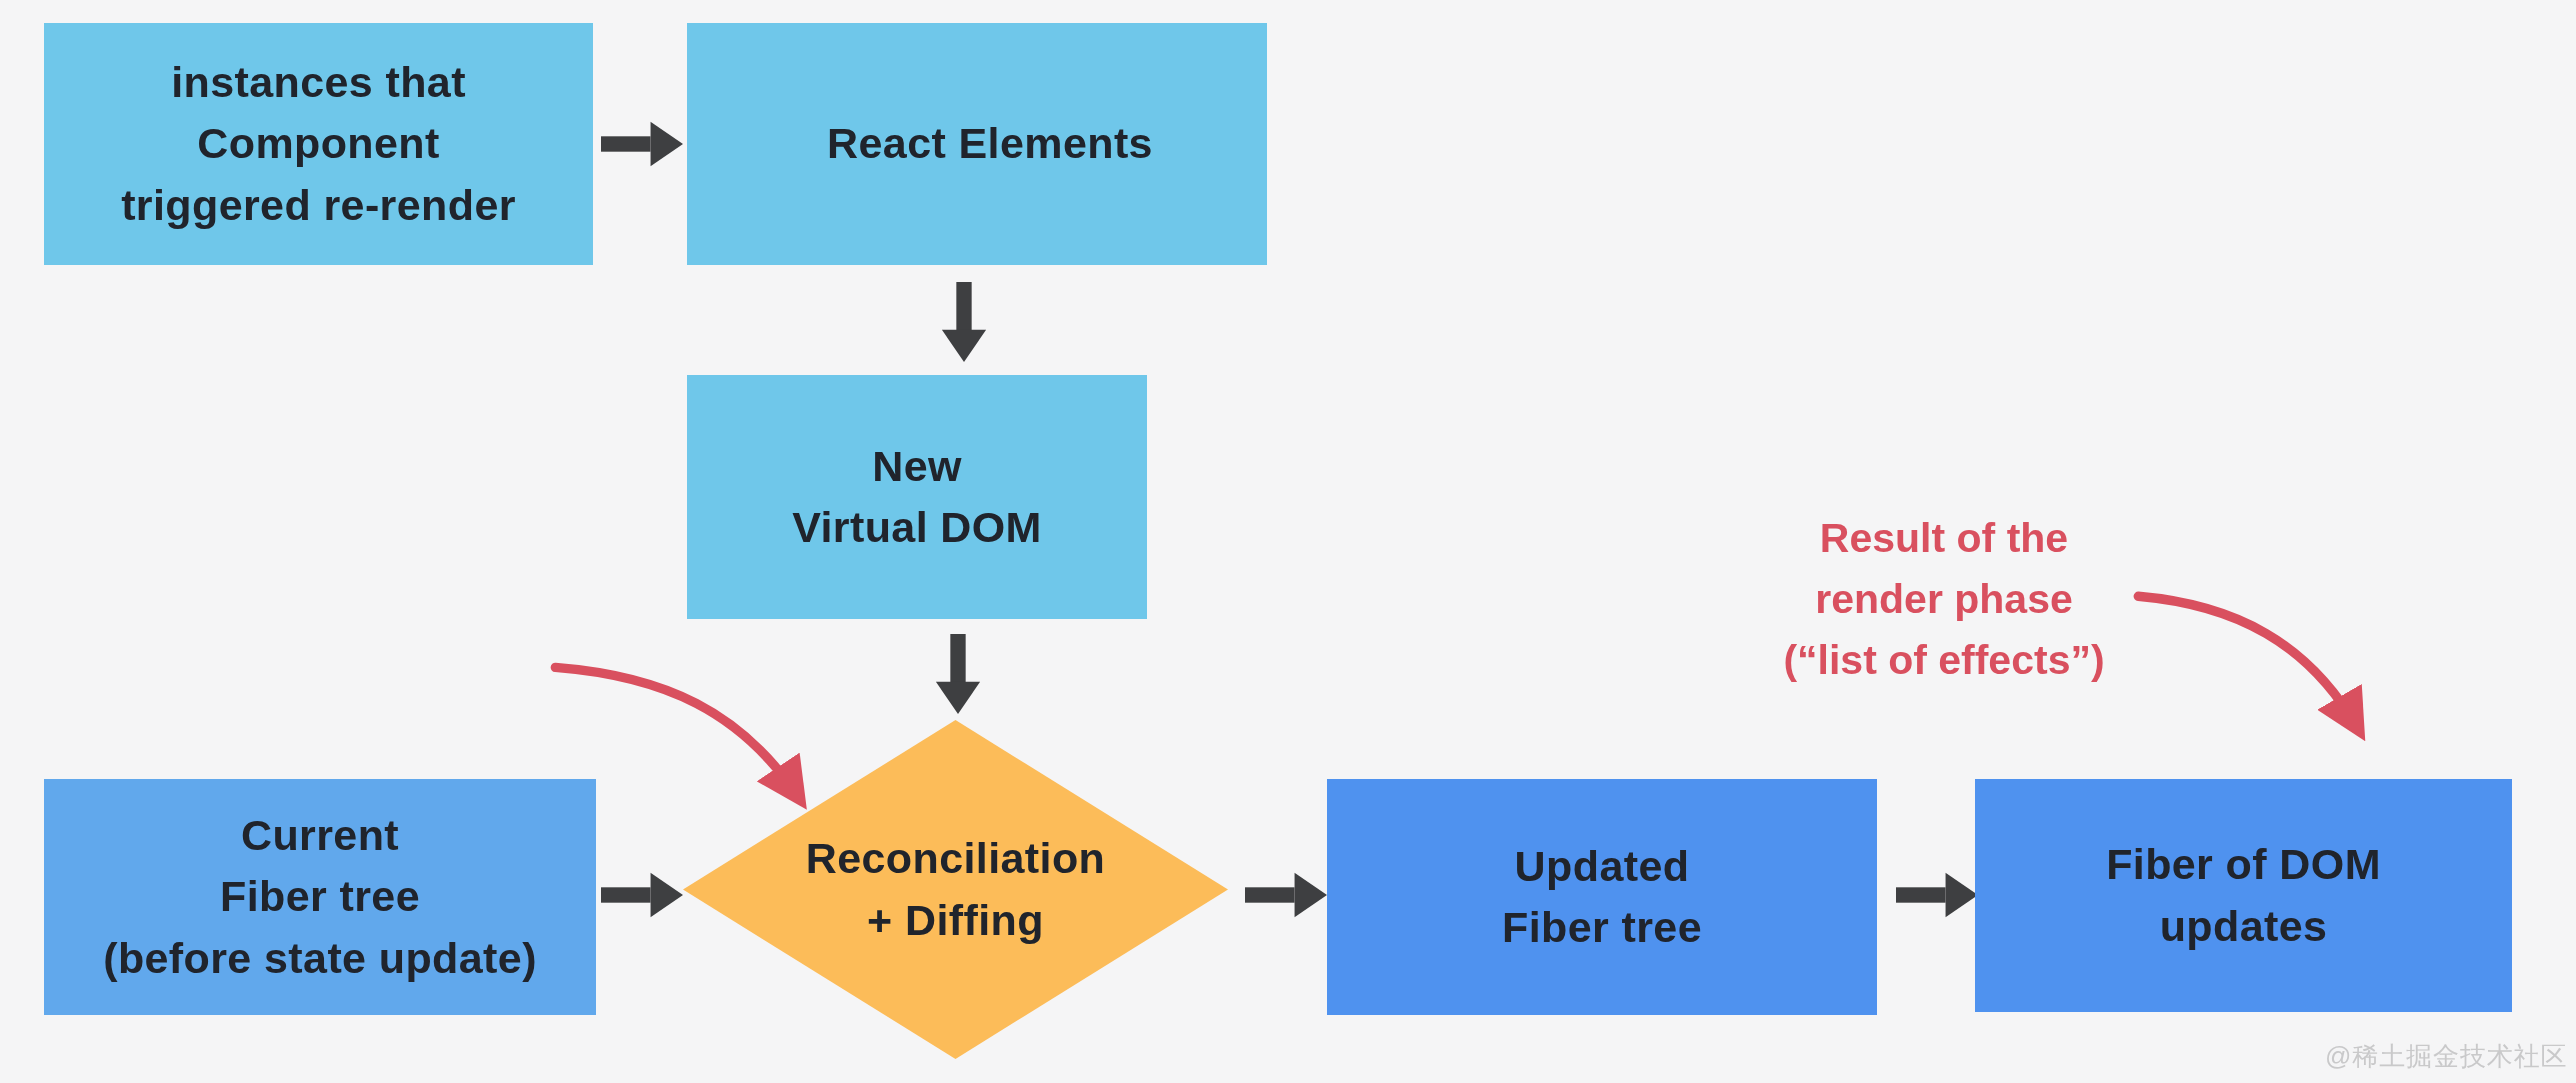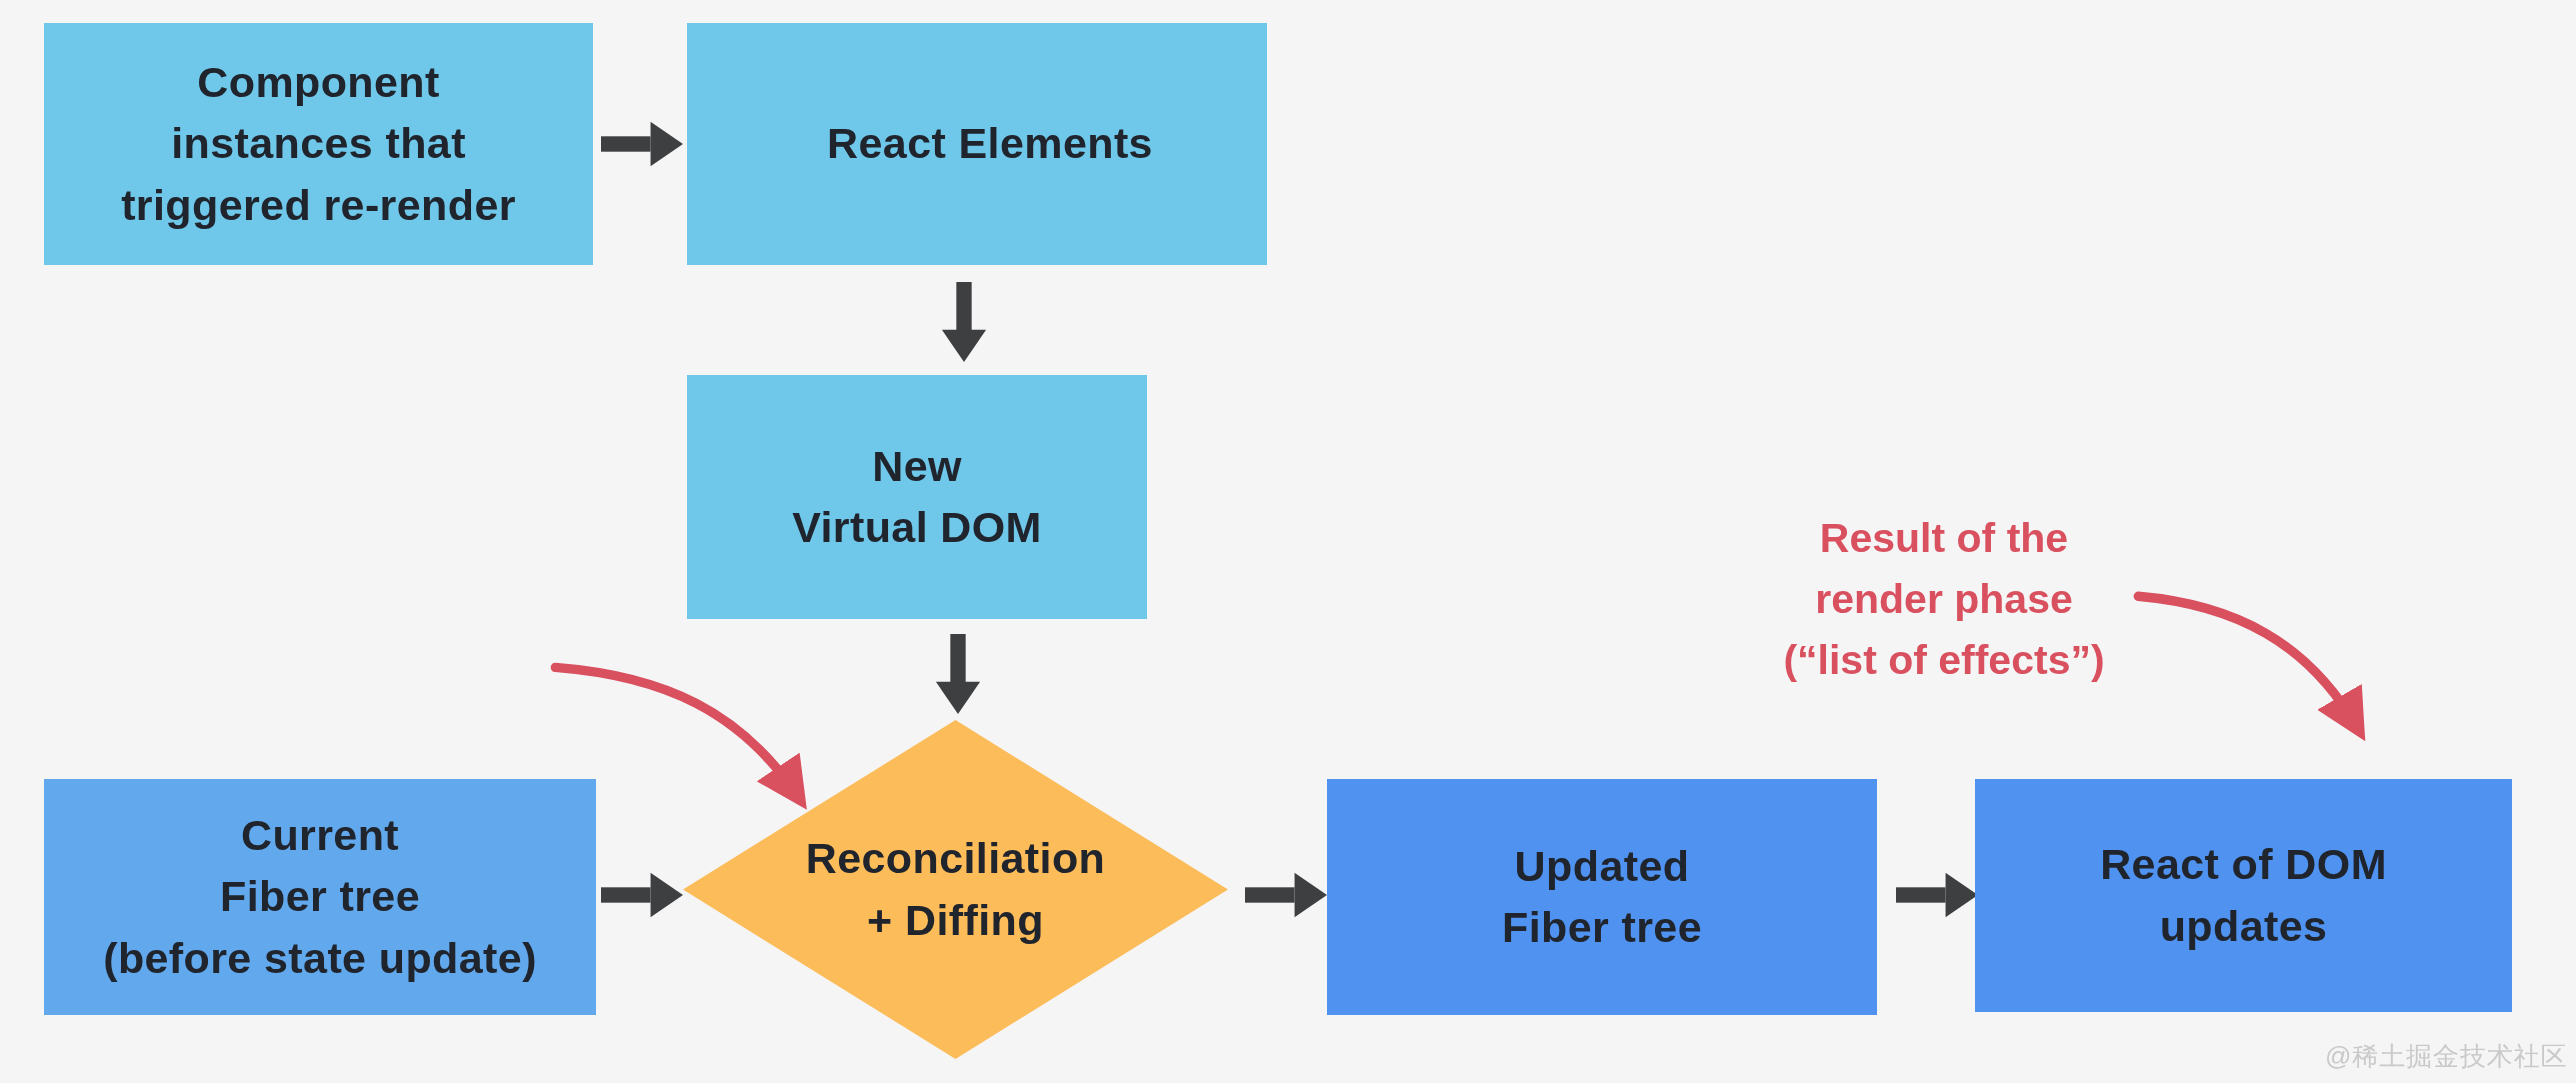--- a/index.html
+++ b/index.html
@@ -58,22 +58,22 @@
     font-size:26px; color:var(--watermark-gray,#c9c9ca); letter-spacing:0.9px;
   }
 </style>
 </head>
 <body style="background: rgb(245, 245, 246);">
 
 <div class="canvas">
 
   <div class="box light n0">
     <div class="box-label">
+      <span class="line">instances that</span>
       <span class="line">Component</span>
-      <span class="line">instances that</span>
       <span class="line">triggered re-render</span>
     </div>
   </div>
 
   <svg class="garrow" style="left:601px; top:108px;" width="82" height="72" viewBox="0 0 96 84">
     <rect x="0" y="33" width="58" height="18"></rect>
     <polygon points="58,16 96,42 58,68"></polygon>
   </svg>
 
   <div class="box light n1">
@@ -134,21 +134,21 @@
     </div>
   </div>
 
   <svg class="garrow" style="left:1896px; top:859px;" width="82" height="72" viewBox="0 0 96 84">
     <rect x="0" y="33" width="58" height="18"></rect>
     <polygon points="58,16 96,42 58,68"></polygon>
   </svg>
 
   <div class="box blue n6">
     <div class="box-label">
-      <span class="line">React of DOM</span>
+      <span class="line">Fiber of DOM</span>
       <span class="line">updates</span>
     </div>
   </div>
 
 
   <svg class="red-arrow" style="left:545px; top:635px;" width="273" height="179" viewBox="0 0 320 210">
     <defs>
       <marker id="rh1" viewBox="0 0 10 10" refX="7" refY="5" markerWidth="5.5" markerHeight="5.5" orient="auto">
         <path d="M0,0 L10,5 L0,10 Z"></path>
       </marker>

